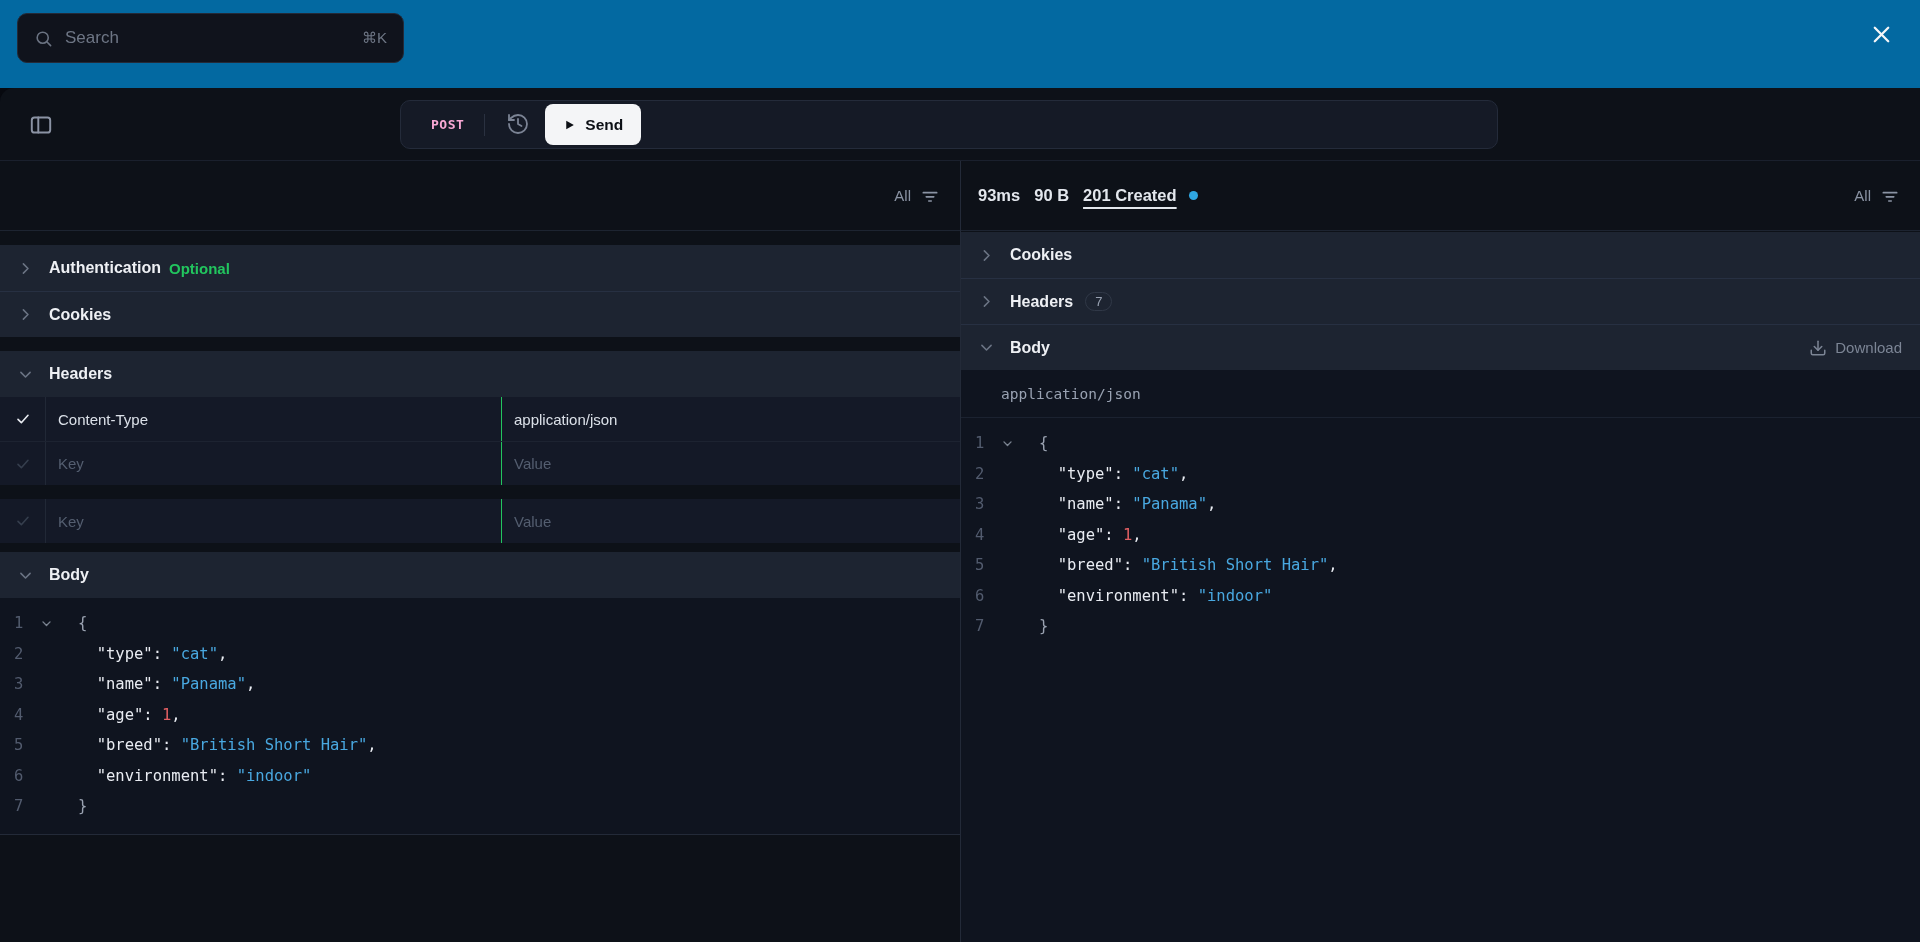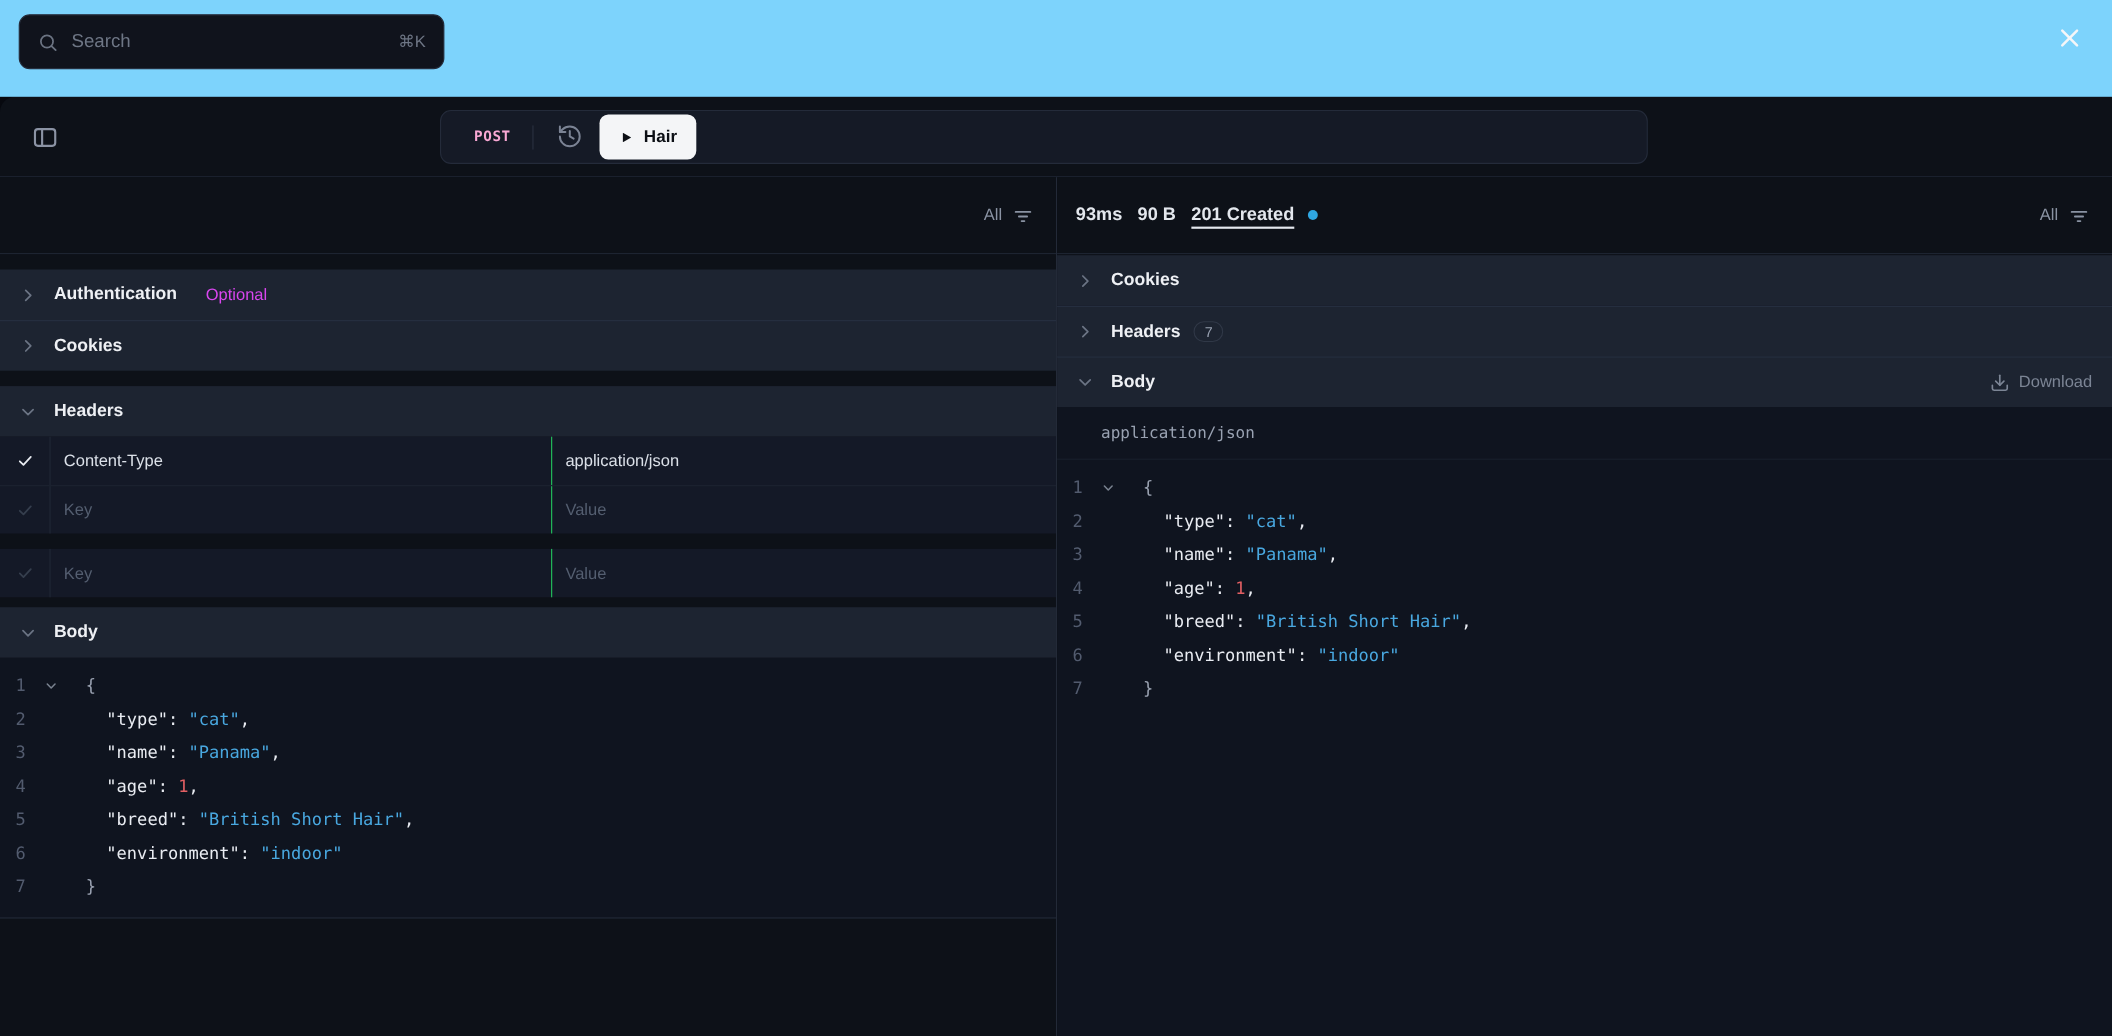--- a/index.html
+++ b/index.html
@@ -1,21 +1,21 @@
 <!DOCTYPE html>
 <html><head>
 <meta charset="utf-8">
 <style>
   * { margin:0; padding:0; box-sizing:border-box; }
   html,body { width:1920px; height:942px; background:#07090f; overflow:hidden;
               font-family:"Liberation Sans", sans-serif; }
   .app { width:1920px; height:942px; display:flex; flex-direction:column; }
 
   
-  .topbar { height:88px; background:#7dd3fc; position:relative; flex:0 0 auto; }
+  .topbar { height:88px; background:#0369a1; position:relative; flex:0 0 auto; }
   .search-box { position:absolute; left:17px; top:13px; width:387px; height:50px;
     background:#10131c; border:1px solid #242a38; border-radius:10px;
     display:flex; align-items:center; padding:0 16px; gap:12px; cursor:text; }
   .search-label { color:#6e7685; font-size:17px; flex:1; }
   .search-shortcut { color:#6e7685; font-size:15px; }
   .icon { display:inline-flex; align-items:center; justify-content:center; }
   .close-btn { position:absolute; right:25px; top:20px; width:28px; height:28px;
     background:none; border:0; color:#f5f6f8; cursor:pointer;
     display:flex; align-items:center; justify-content:center; }
 
@@ -59,21 +59,21 @@
   .status-dot { width:9px; height:9px; border-radius:50%; background:#2fa7e2; margin-left:-2px; }
 
   .gap-lg { height:14px; flex:0 0 auto; }
   .gap-sm { height:9px;  flex:0 0 auto; }
 
   .section-row { height:46px; background:#1d2431; display:flex; align-items:center;
     padding:0 18px 0 16px; cursor:pointer; flex:0 0 auto; }
   .section-row + .section-row { border-top:1px solid #273042; }
   .section-chevron { color:#6b7484; width:18px; }
   .section-title { margin-left:15px; font-size:16px; font-weight:600; color:#eef0f4; }
-  .section-opt { margin-left:26px; font-size:15px; font-weight:400; color:#d946ef; }
+  .section-opt { margin-left:8px; font-size:15px; font-weight:700; color:#22c55e; }
   .count-badge { margin-left:12px; border:1px solid #303847; border-radius:999px;
     padding:1px 9px; font-size:13px; color:#98a1b1; font-weight:400; }
   .row-spacer { flex:1; }
   .download-btn { display:flex; gap:8px; background:none; border:0;
     color:#7c8595; font-size:15px; cursor:pointer; font-family:"Liberation Sans", sans-serif; }
 
   .kv-table { flex:0 0 auto; }
   .trow { height:44px; background:#141927; display:flex; align-items:stretch; }
   .trow + .trow { border-top:1px solid #1d2331; }
   .cell-check { width:46px; border-right:1px solid #212836; display:flex;
@@ -158,21 +158,21 @@
                 <path d="M12 7v5l3.5 2"></path>
               </svg>
           </span>
         </button>
         <button class="send-btn">
           <span class="icon">
             <svg width="13" height="14" viewBox="0 0 24 24" fill="#0c0f15">
                 <path d="M6 4l14 8-14 8z"></path>
               </svg>
           </span>
-          <span>Hair</span>
+          <span>Send</span>
         </button>
       </div>
     </div>
 
     <div class="panes">
 
       <div class="pane pane-left">
 
         <div class="pane-toolbar">
           <span class="toolbar-spacer"></span>

